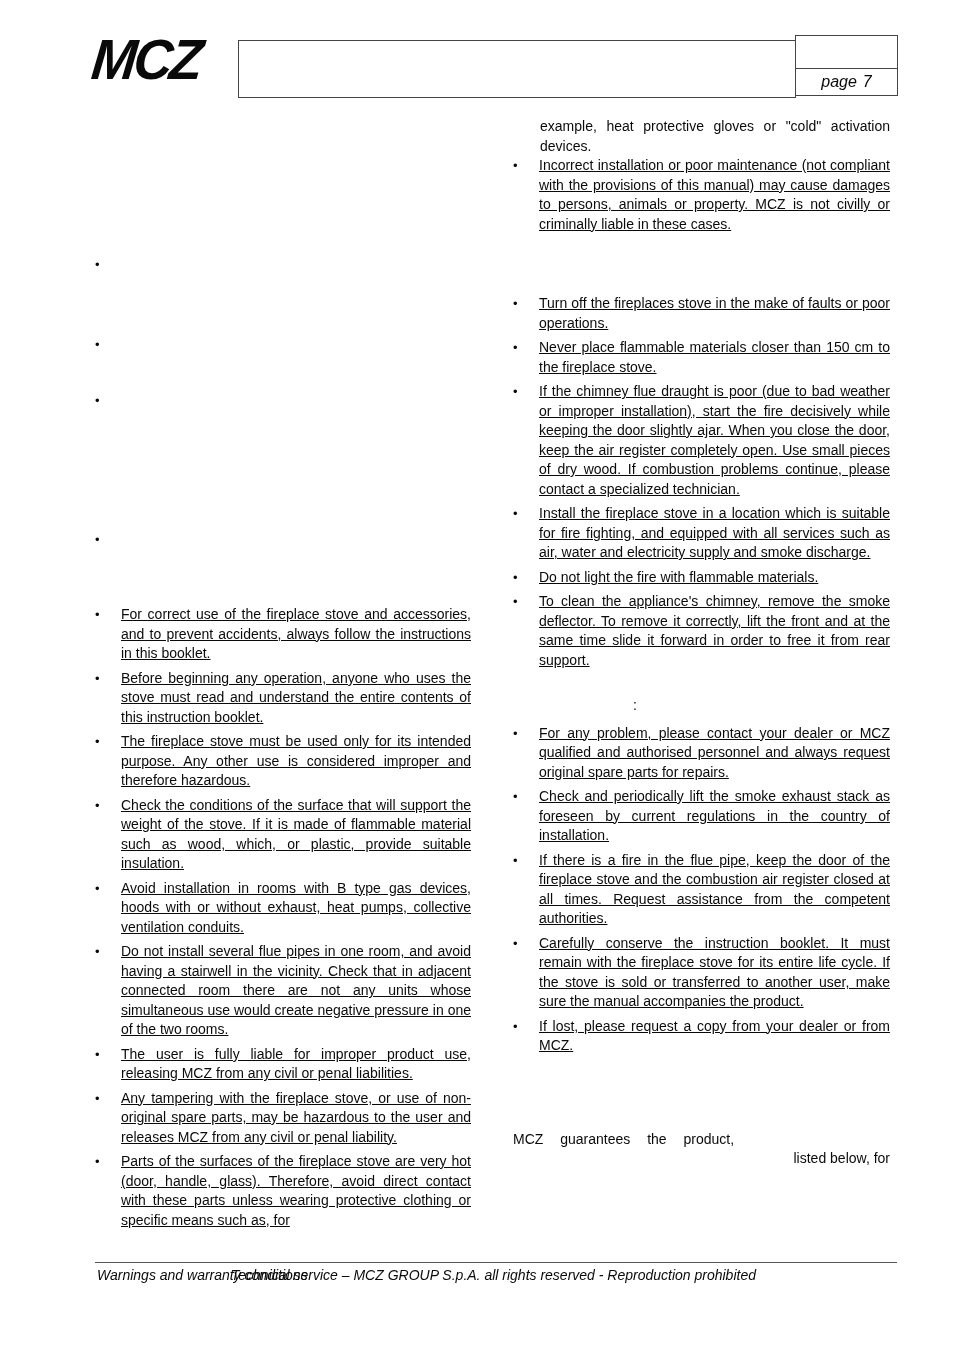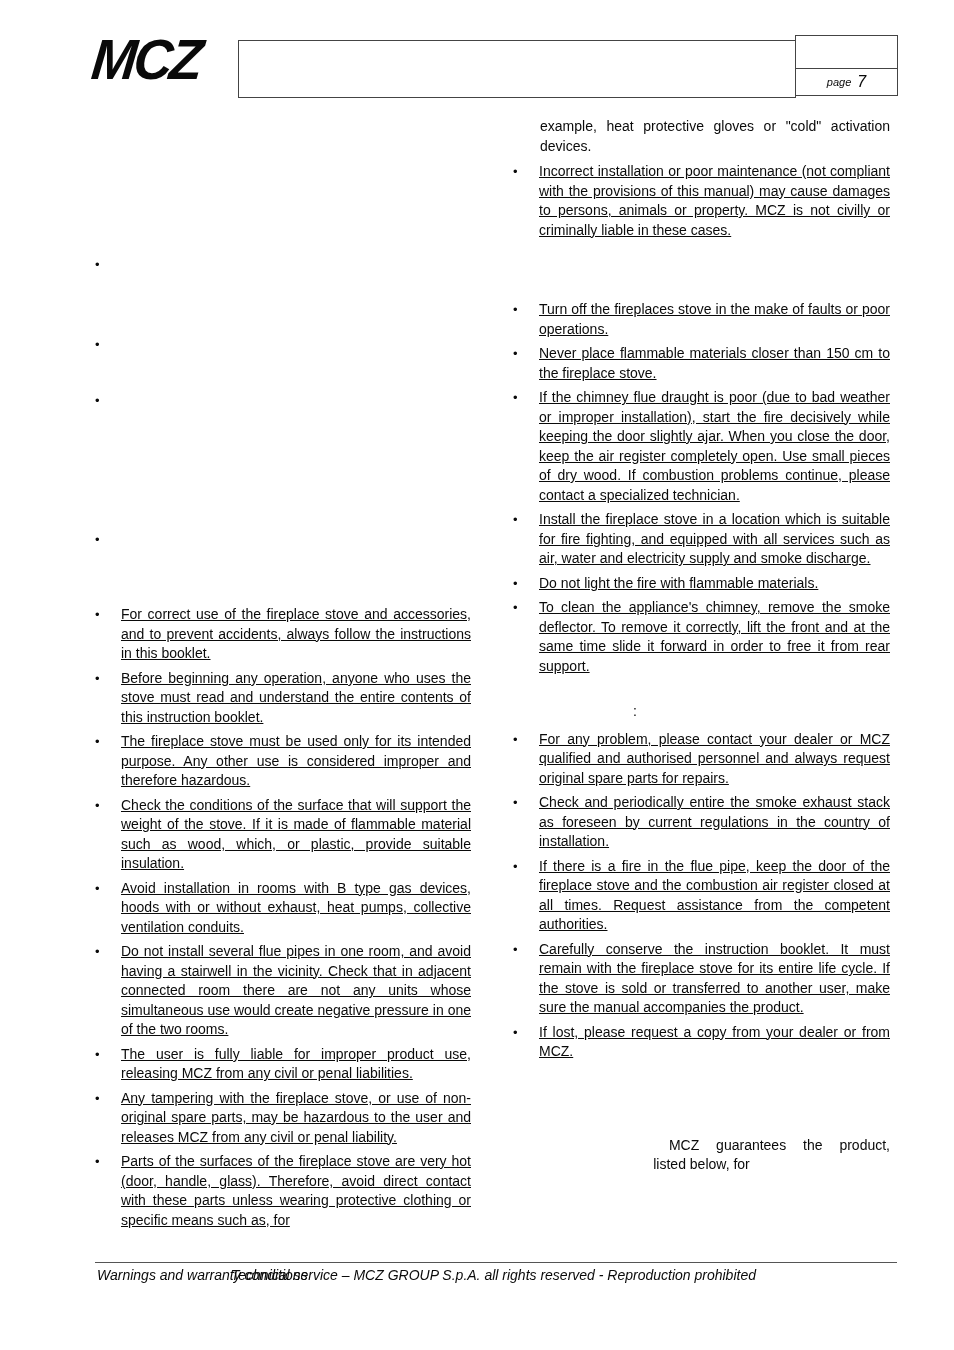--- a/index.html
+++ b/index.html
@@ -45,21 +45,21 @@
     width: 101px; height: 27px;
     border-left: 1px solid #444;
     border-right: 1px solid #444;
     border-bottom: 1px solid #444;
     display: flex;
     align-items: center;
     justify-content: center;
     gap: 6px;
     font-style: italic;
   }
-  .page-label { font-size: 11px; font-style: italic; }
+  .page-label { font-size: 16px; font-style: italic; }
   .page-number { font-size: 16px; }
 
   
   .col { position: absolute; font-size: 14px; line-height: 19.5px; }
   .col-left  { left: 95px;  top: 255px; width: 376px; }
   .col-right { left: 513px; top: 117px; width: 377px; }
 
   .bullet { display: flex; }
   .bullet .dot {
     flex: 0 0 26px;
@@ -76,38 +76,36 @@
   
   .empty-b1 { margin-bottom: 60px; }
   .empty-b2 { margin-bottom: 37px; }
   .empty-b3 { margin-bottom: 119px; }
   .empty-b4 { margin-bottom: 56px; }
 
   .continuation {
     margin-left: 27px;
     width: 350px;
     text-align: justify;
-    margin-bottom: 6px;
   }
   .section-gap { margin-top: 60px; }
   .colon-line {
     padding-left: 120px;
     margin-top: 26px;
     margin-bottom: 8px;
   }
   .guarantee {
     margin-top: 74px;
   }
   .guarantee-l1 {
     word-spacing: 13px;
+    text-align: left;
+  }
+  .guarantee-l2 {
     text-align: right;
-    margin-left: 40px;
-  }
-  .guarantee-l2 {
-    text-align: center;
   }
 
   
   .footer-rule {
     position: absolute;
     left: 95px; top: 1262px;
     width: 802px;
     border-top: 1px solid #555;
   }
   .footer-left {
@@ -230,21 +228,21 @@
     </div>
 
     <div class="colon-line">:</div>
 
     <div class="bullet">
       <span class="dot">•</span>
       <span class="btext">For any problem, please contact your dealer or MCZ qualified and authorised personnel and always request original spare parts for repairs.</span>
     </div>
     <div class="bullet">
       <span class="dot">•</span>
-      <span class="btext">Check and periodically entire the smoke exhaust stack as foreseen by current regulations in the country of installation.</span>
+      <span class="btext">Check and periodically lift the smoke exhaust stack as foreseen by current regulations in the country of installation.</span>
     </div>
     <div class="bullet">
       <span class="dot">•</span>
       <span class="btext">If there is a fire in the flue pipe, keep the door of the fireplace stove and the combustion air register closed at all times. Request assistance from the competent authorities.</span>
     </div>
     <div class="bullet">
       <span class="dot">•</span>
       <span class="btext">Carefully conserve the instruction booklet. It must remain with the fireplace stove for its entire life cycle. If the stove is sold or transferred to another user, make sure the manual accompanies the product.</span>
     </div>
     <div class="bullet">

